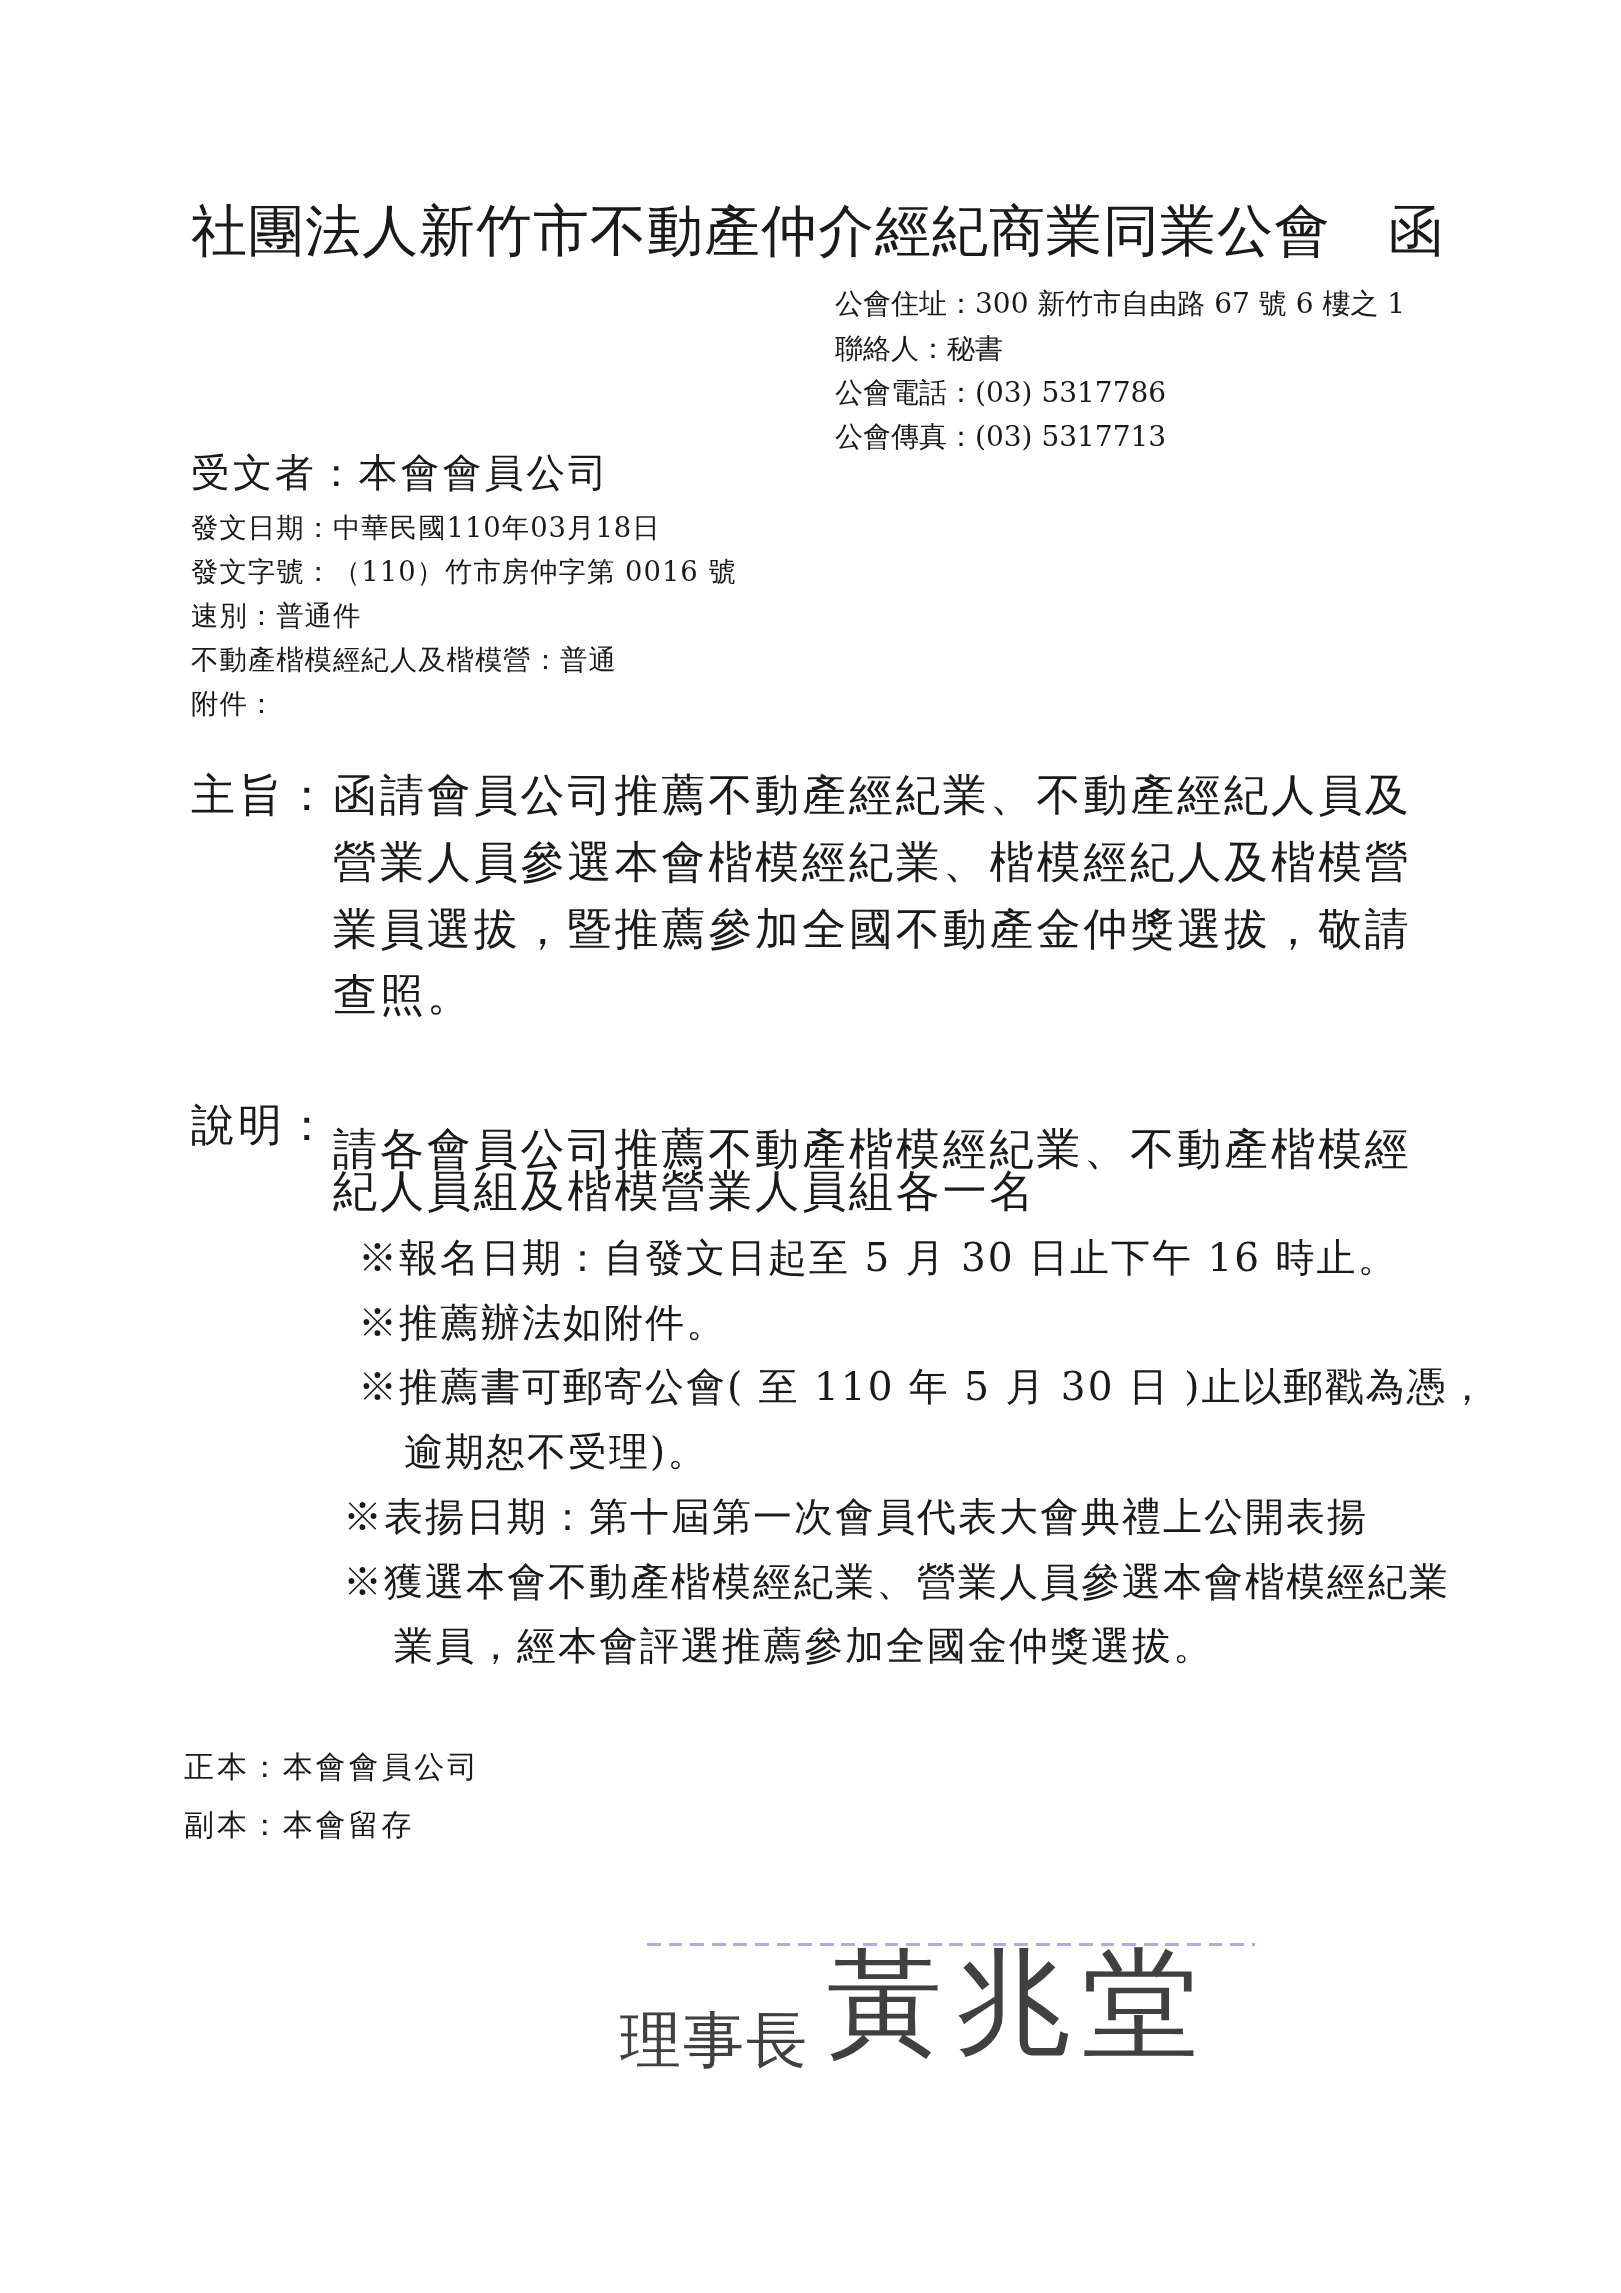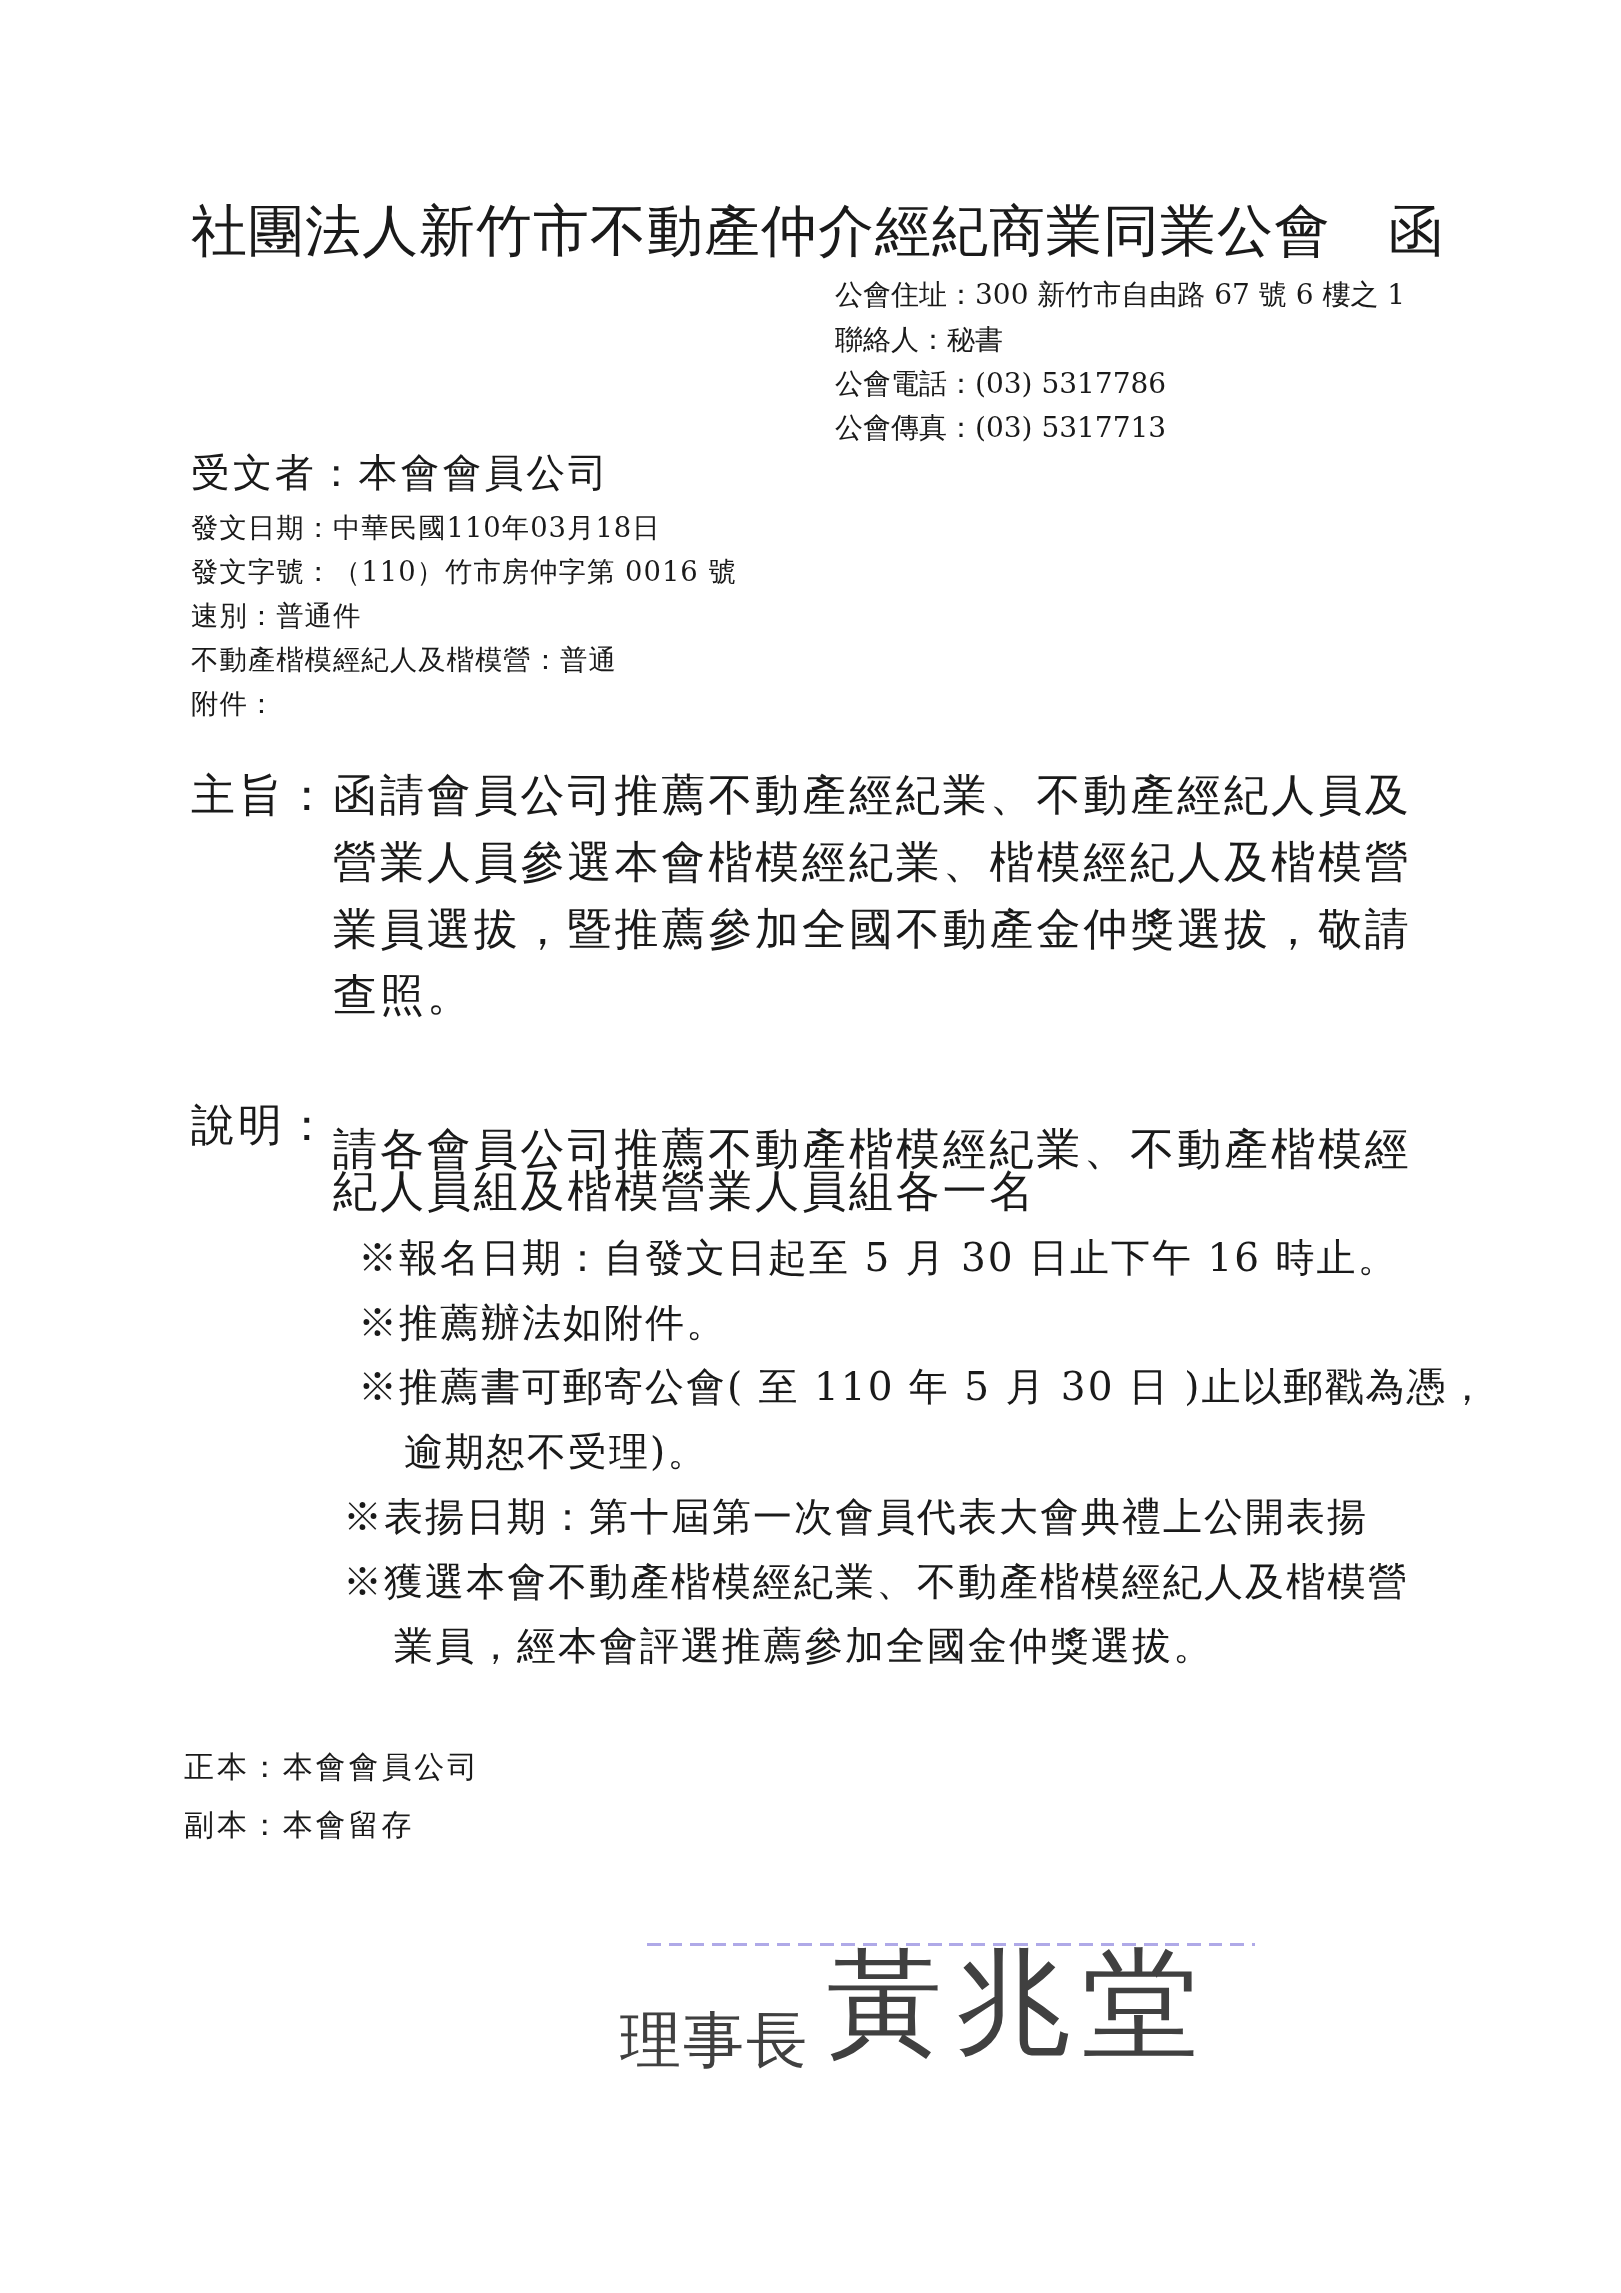--- a/index.html
+++ b/index.html
@@ -1,21 +1,21 @@
 <!DOCTYPE html>
 <html><head>
 <meta charset="utf-8">
 <style>
   html,body{margin:0;padding:0;background:#ffffff;}
   body{width:1621px;height:2294px;position:relative;overflow:hidden;
        font-family:"DejaVu Serif","Liberation Serif",serif;color:#1a1a1a;}
   .abs{position:absolute;white-space:nowrap;}
   .title{left:191px;top:194px;font-size:56px;letter-spacing:1px;text-align:right;}
   .title .fn{margin-left:57px;}
-  .contact{left:835px;font-size:28px;}
+  .contact{left:835px;font-size:28px;margin-top:9px;}
   .recv{left:191px;top:446px;font-size:39px;letter-spacing:2.9px;}
   .meta{left:191px;font-size:27.4px;letter-spacing:1px;}
   .body-lg{font-size:44px;letter-spacing:2.9px;}
   .label{left:191px;}
   .ind1{left:333px;}
   .bullet{font-size:39px;letter-spacing:2px;text-align:right;}
   .cc{left:184px;font-size:30px;letter-spacing:2.9px;}
   .stamp{left:620px;top:1926px;color:#404040;font-weight:normal;}
   .stamp .t{font-size:61px;letter-spacing:2px;vertical-align:bottom;}
   .stamp .n{font-size:116px;letter-spacing:11.8px;margin-left:17.6px;vertical-align:bottom;}
@@ -50,21 +50,21 @@
 
 <div class="abs body-lg label" style="top:1096px">說明：</div>
 <div class="abs body-lg ind1" style="top:1120px">請各會員公司推薦不動產楷模經紀業、不動產楷模經</div>
 <div class="abs body-lg ind1" style="top:1162px">紀人員組及楷模營業人員組各一名</div>
 
 <div class="abs bullet" style="left:358px;top:1231px">※報名日期：自發文日起至 5 月 30 日止下午 16 時止。</div>
 <div class="abs bullet" style="left:358px;top:1296px">※推薦辦法如附件。</div>
 <div class="abs bullet" style="left:358px;top:1360px">※推薦書可郵寄公會( 至 110 年 5 月 30 日 )止以郵戳為憑，</div>
 <div class="abs bullet" style="left:404px;top:1425px">逾期恕不受理)。</div>
 <div class="abs bullet" style="left:343px;top:1490px">※表揚日期：第十屆第一次會員代表大會典禮上公開表揚</div>
-<div class="abs bullet" style="left:343px;top:1555px">※獲選本會不動產楷模經紀業、不動產楷模經紀人及楷模營</div>
+<div class="abs bullet" style="left:343px;top:1555px">※獲選本會不動產楷模經紀業、營業人員參選本會楷模經紀業</div>
 <div class="abs bullet" style="left:394px;top:1619px">業員，經本會評選推薦參加全國金仲獎選拔。</div>
 
 <div class="abs cc" style="top:1747px">正本：本會會員公司</div>
 <div class="abs cc" style="top:1805px">副本：本會留存</div>
 
 <div class="stampline"></div>
 <div class="abs stamp">
   <span class="t">理事長</span><span class="n">黃兆堂</span>
 </div>
 

